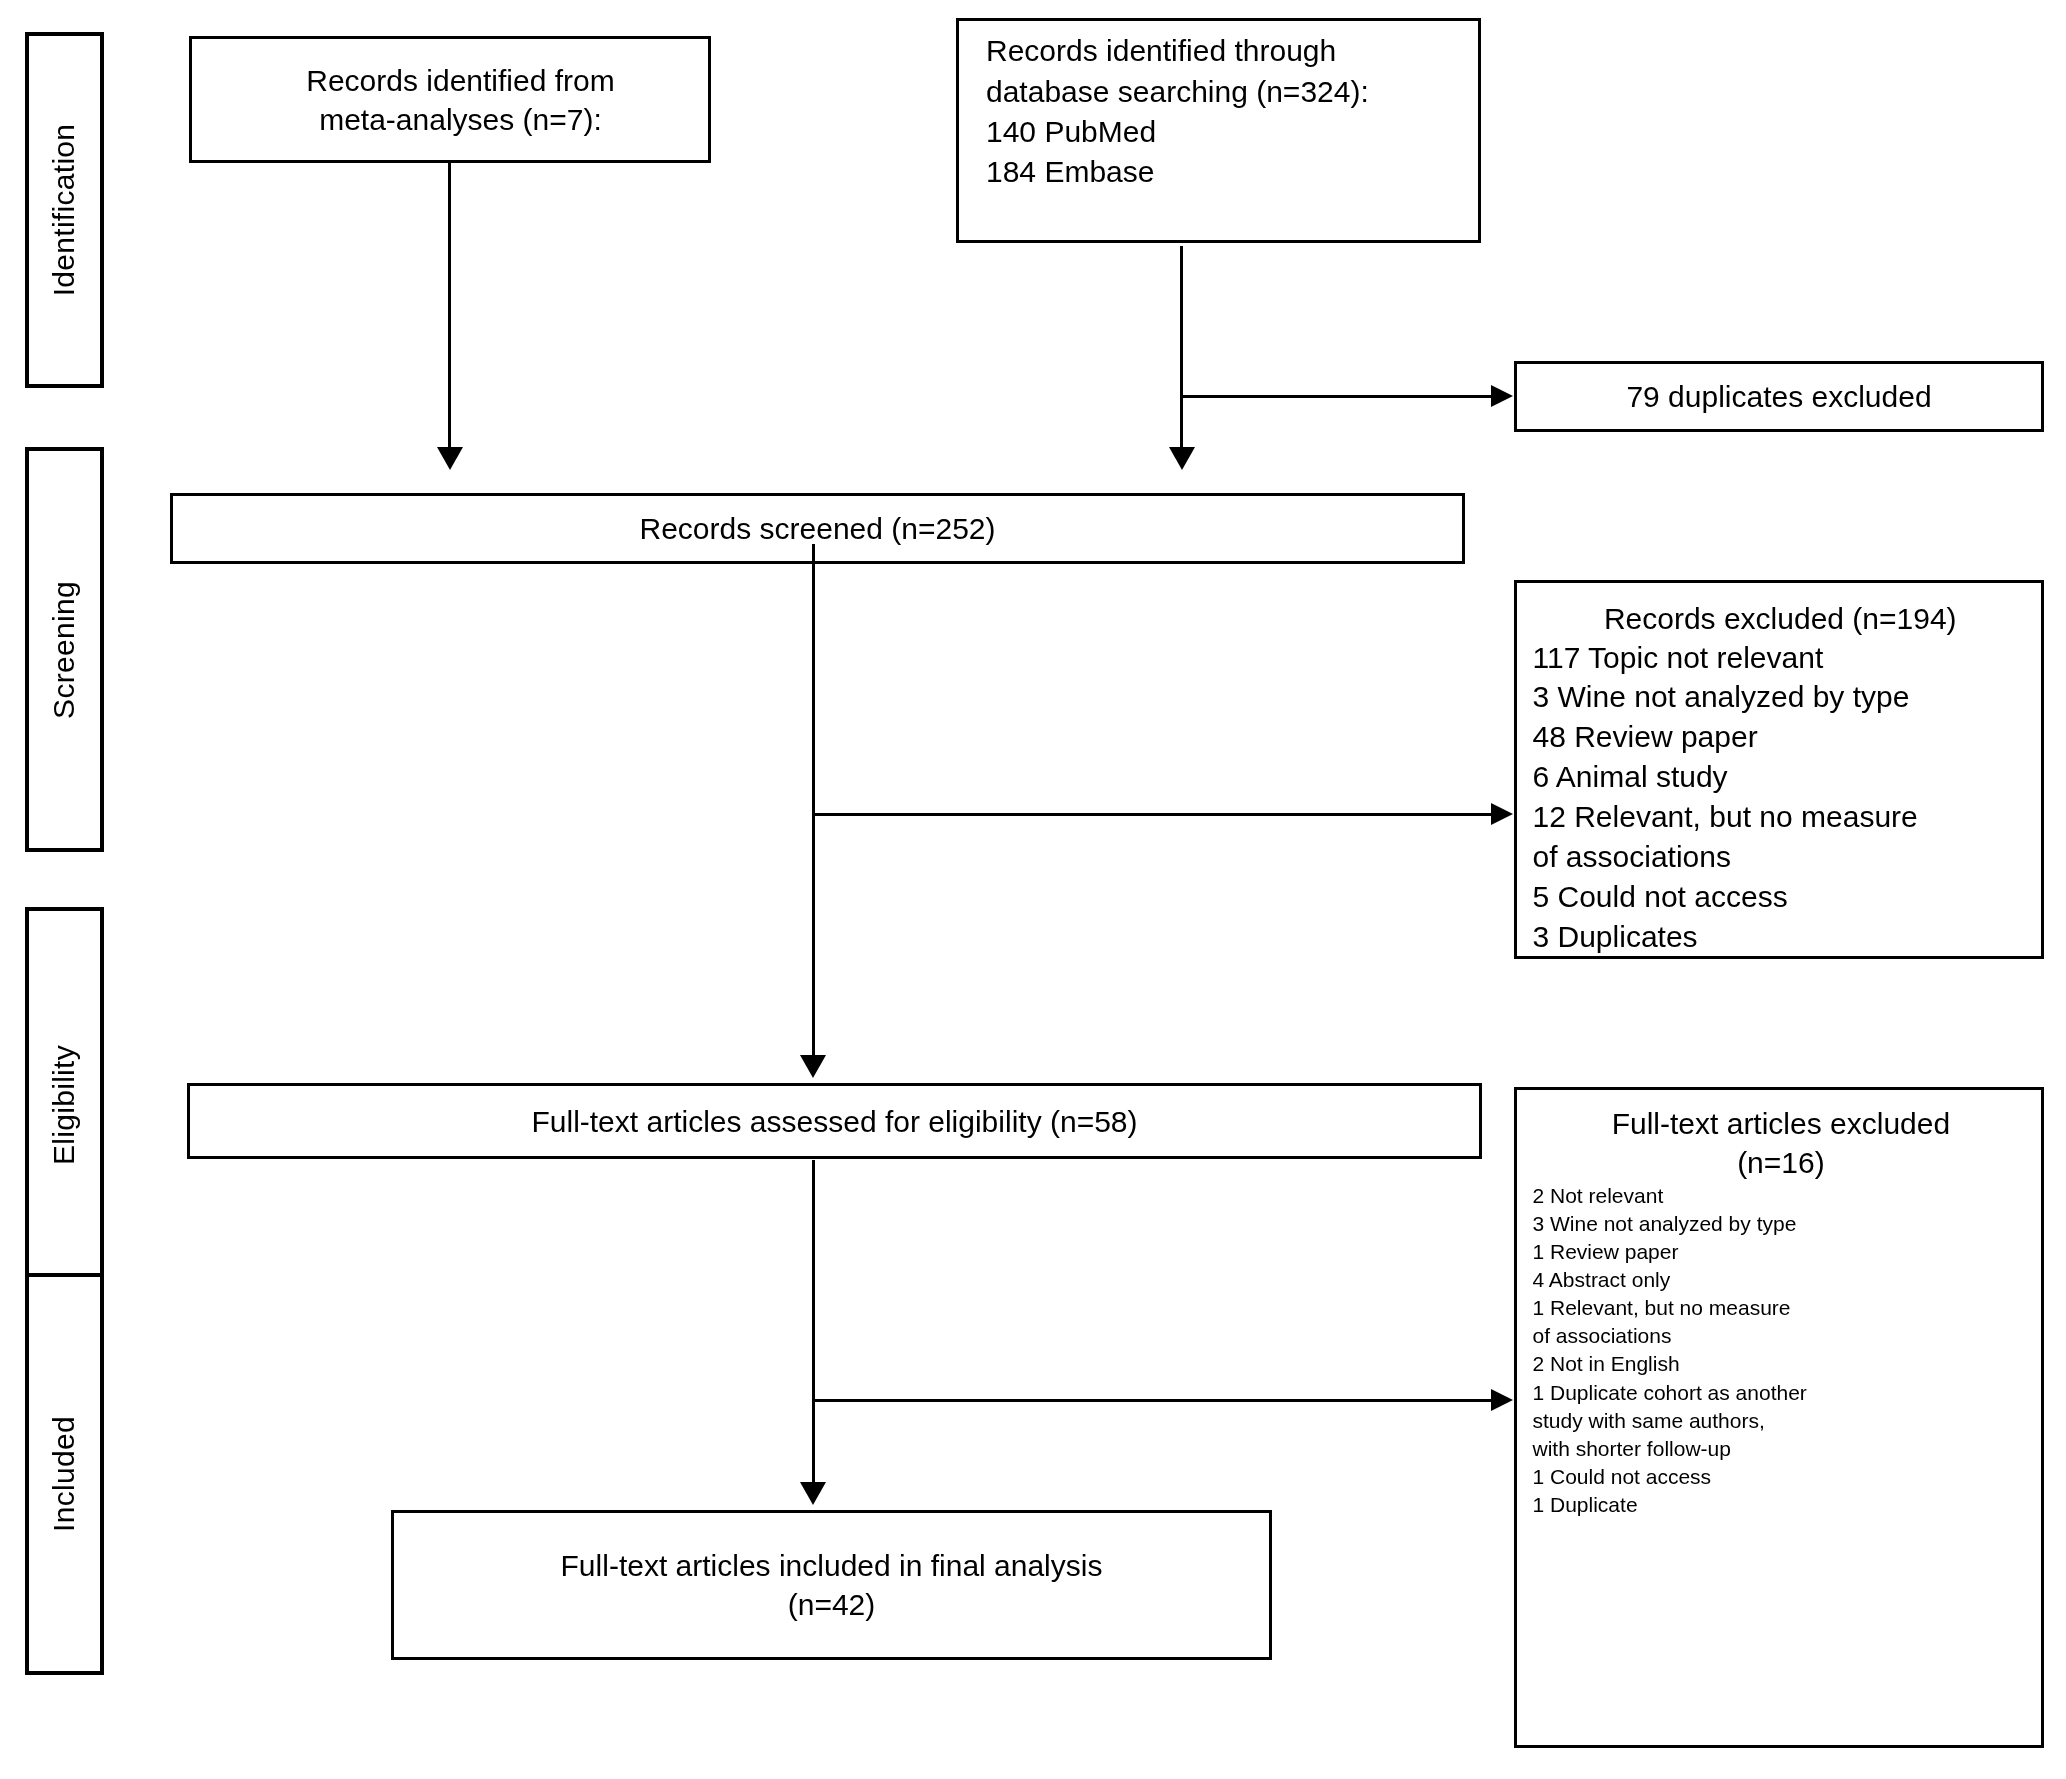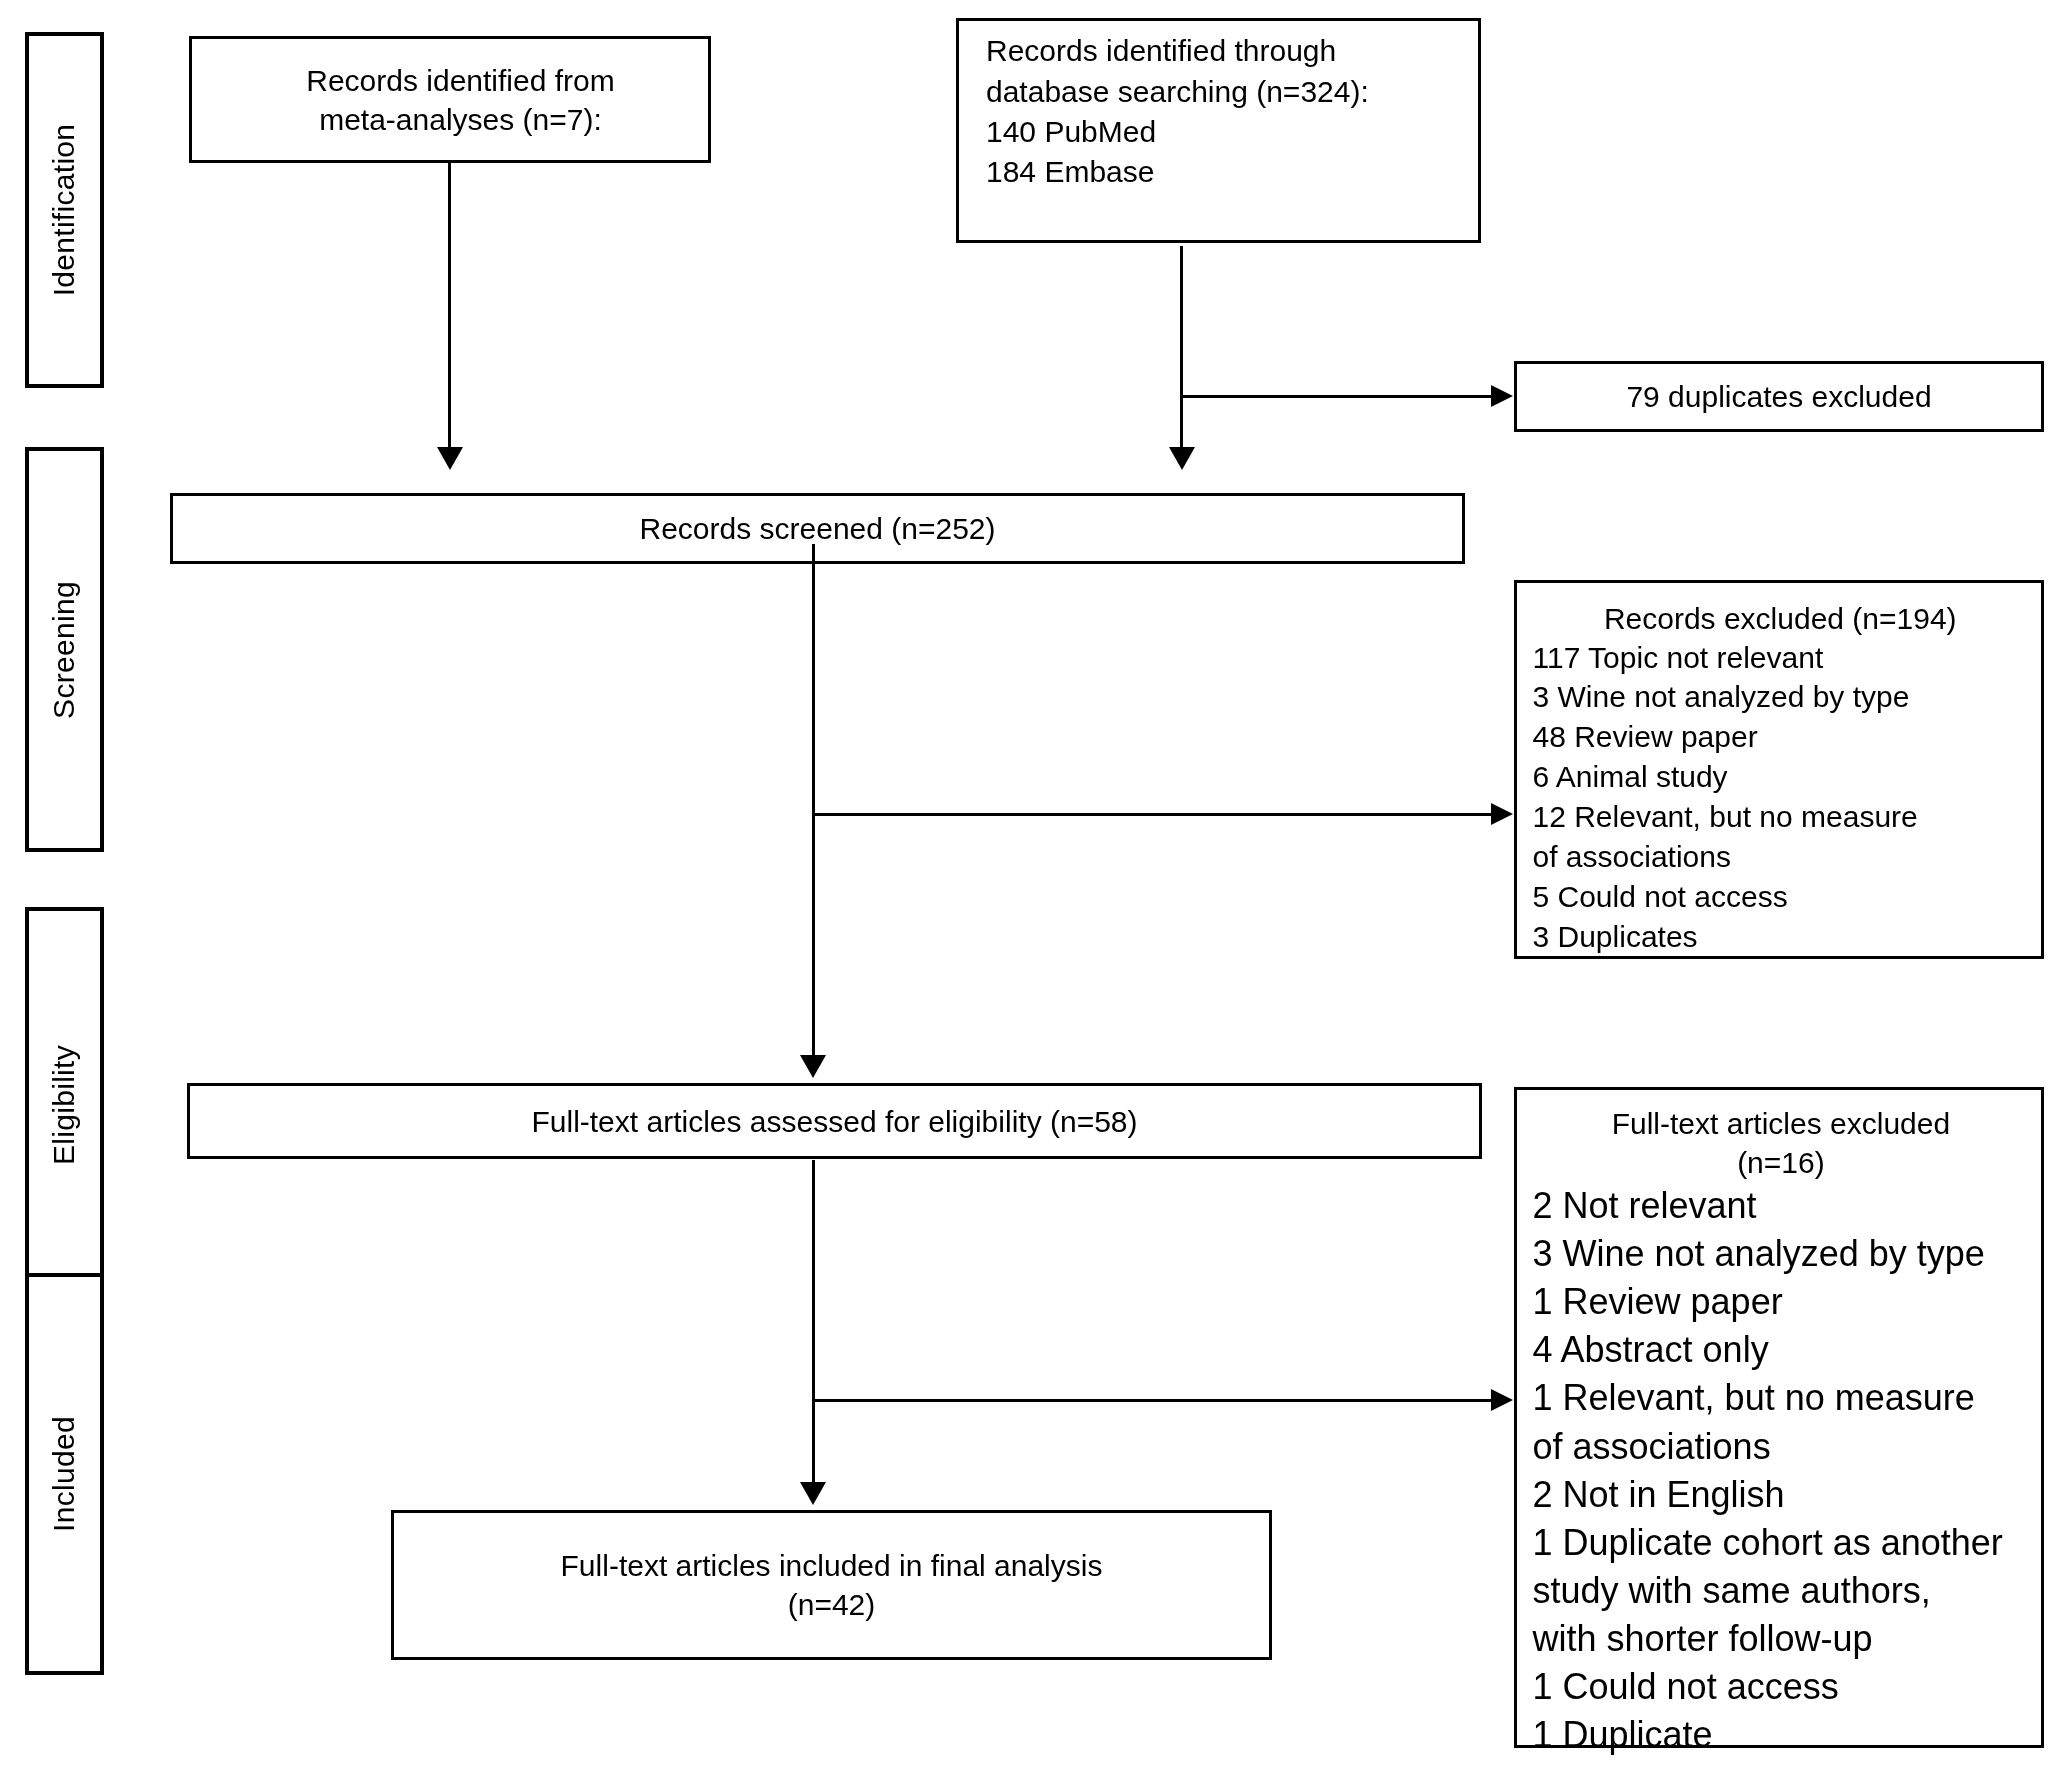--- a/index.html
+++ b/index.html
@@ -144,21 +144,21 @@
 3 Duplicates</div>
   </div>
 
   <div class="box" style="left:187px; top:1083px; width:1295px; height:76px;">
     <span class="txt">Full-text articles assessed for eligibility (n=58)</span>
   </div>
 
   <div class="box" style="left:1514px; top:1087px; width:530px; height:661px; display:block; padding:14.3px 11.7px 0 15.5px;">
     <div style="font-size:30px; line-height:1.30; text-align:center; white-space:pre-line;">Full-text articles excluded
 (n=16)</div>
-    <div style="font-size:36px; line-height:1.335; text-align:left; white-space:pre-line;">2 Not relevant
+    <div style="font-size:21px; line-height:1.335; text-align:left; white-space:pre-line;">2 Not relevant
 3 Wine not analyzed by type
 1 Review paper
 4 Abstract only
 1 Relevant, but no measure
 of associations
 2 Not in English
 1 Duplicate cohort as another
 study with same authors,
 with shorter follow-up
 1 Could not access

